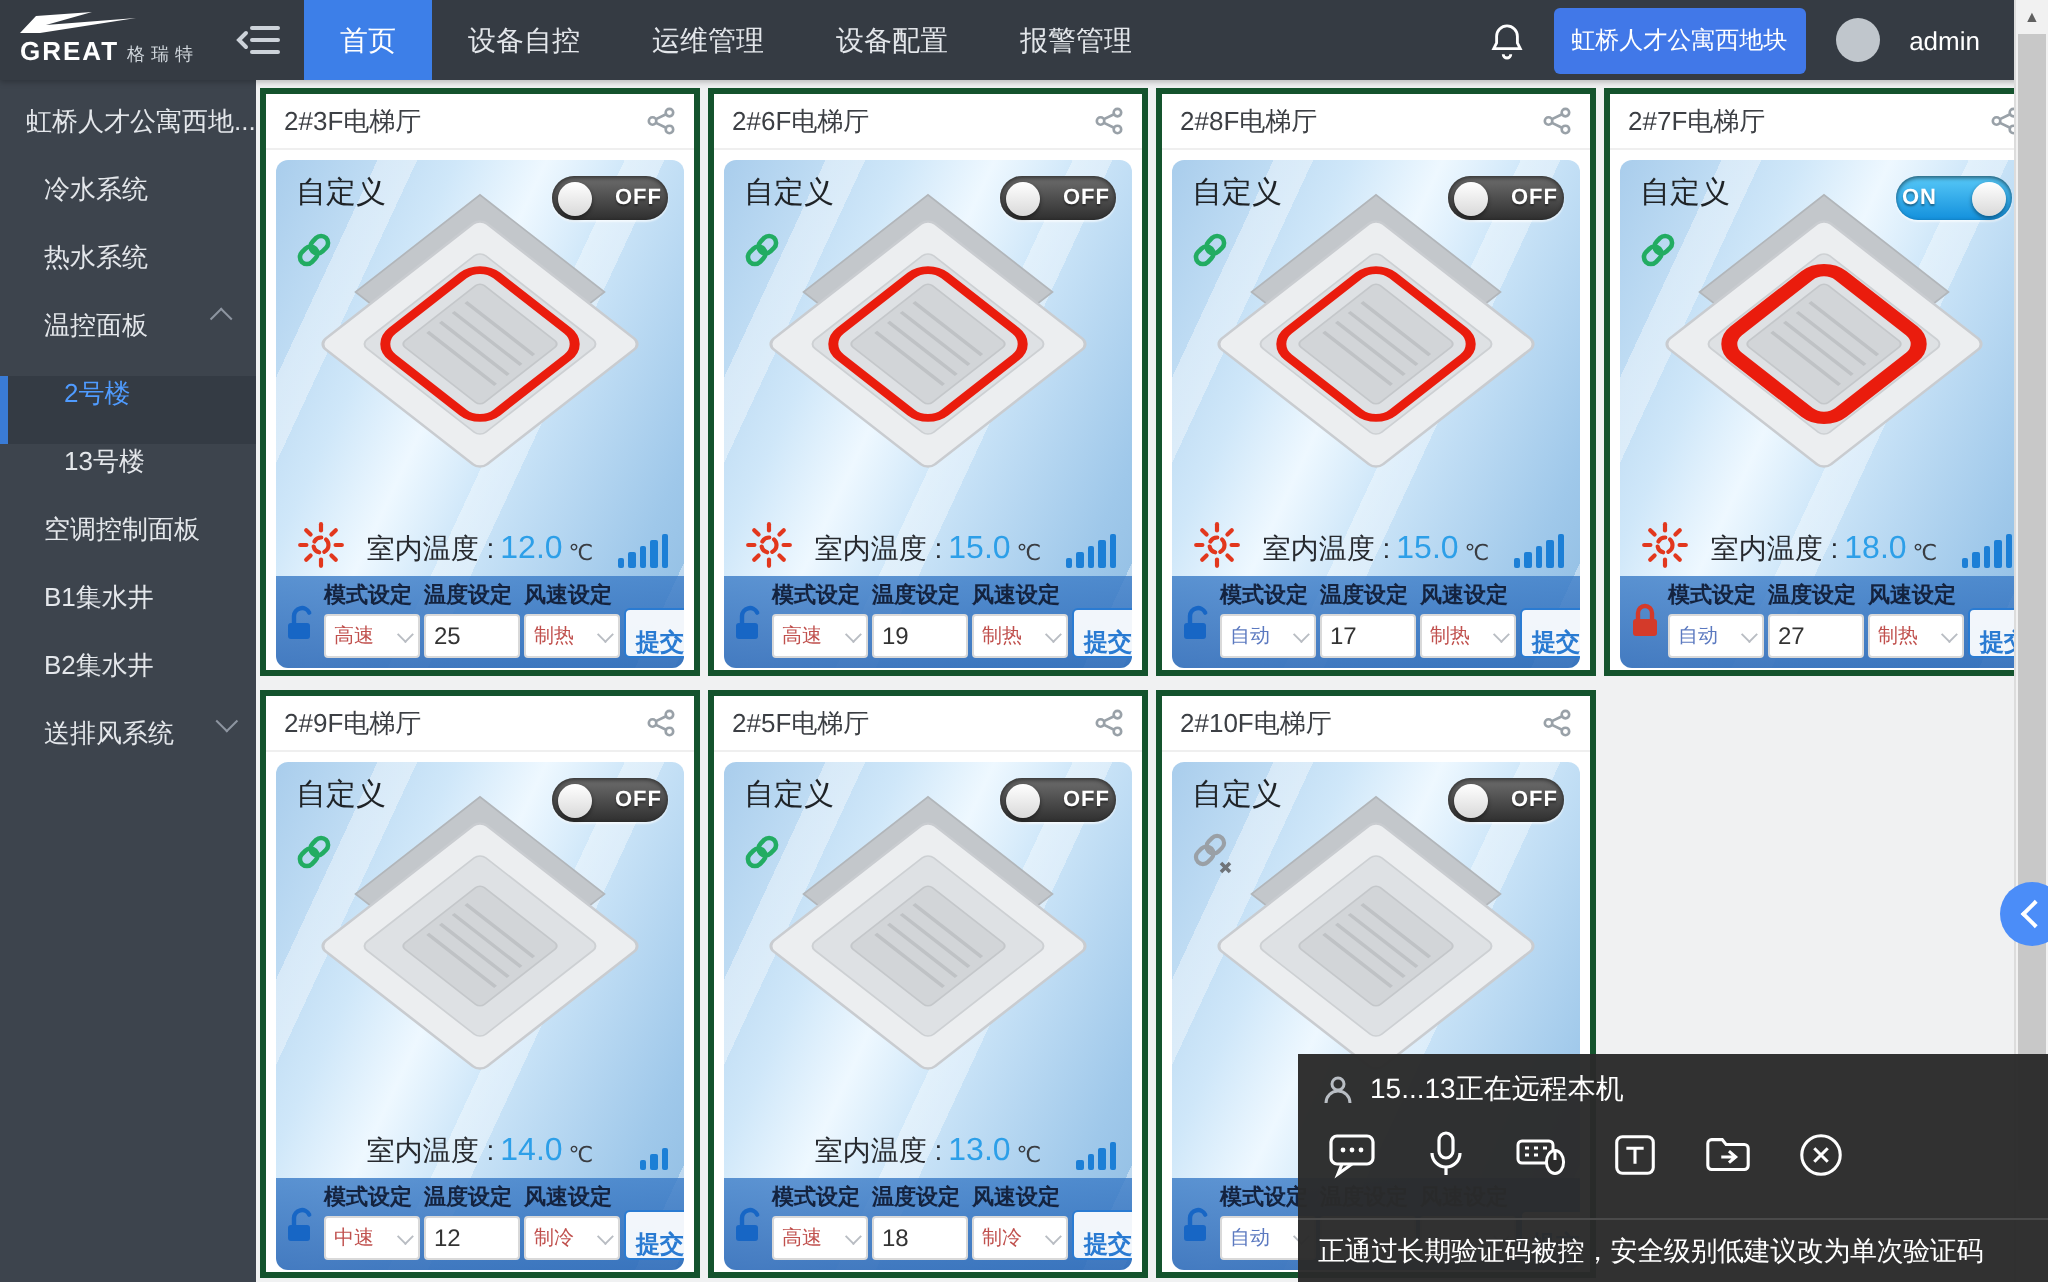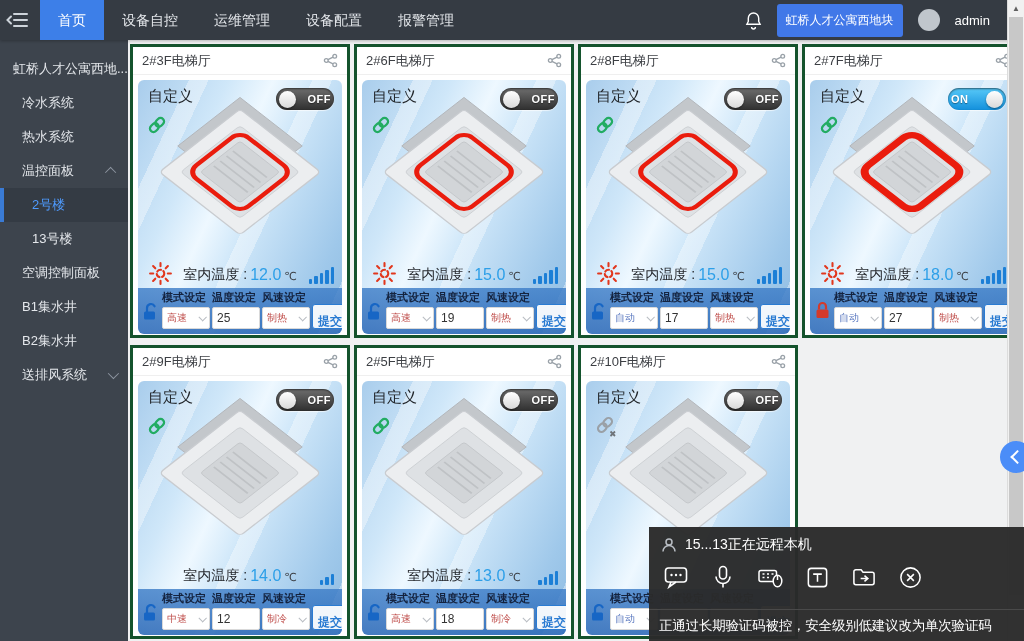--- a/index.html
+++ b/index.html
@@ -17,21 +17,21 @@
   .fold{margin:0 12px 0 6px;display:flex;align-items:center;cursor:pointer;}
   .tabs{display:flex;height:40px;}
   .tab{padding:0 18px;line-height:40px;color:#e3e6ea;font-size:14px;cursor:pointer;white-space:nowrap;}
   .tab.active{background:#3d7fe8;color:#fff;}
   .nav-right{margin-left:auto;display:flex;align-items:center;gap:15px;padding-right:34px;}
   .badge{background:#4178e8;color:#fff;font-size:12px;padding:8px 9px;border-radius:3px;white-space:nowrap;}
   .avatar{width:22px;height:22px;border-radius:50%;background:#c0c6cc;display:inline-block;}
   .username{color:#fff;font-size:13px;}
   
   .sidebar{position:absolute;top:40px;left:0;bottom:0;width:128px;background:#3d444d;z-index:20;padding-top:12px;box-sizing:border-box;}
-  .side-item{height:34px;color:#e4e7eb;font-size:13px;position:relative;cursor:pointer;display:flex;align-items:center;white-space:nowrap;}
+  .side-item{height:34px;color:#e4e7eb;font-size:13px;position:relative;cursor:pointer;display:flex;white-space:nowrap;}
   .side-item.lvl0{padding-left:13px;}
   .side-item.lvl1{padding-left:22px;}
   .side-item.lvl2{padding-left:32px;}
   .side-item.active{background:#343b44;color:#4f9bff;}
   .side-item.active::before{content:'';position:absolute;left:0;top:0;bottom:0;width:4px;background:#3a7bd5;}
   .side-chev{width:7px;height:7px;border-left:1.6px solid #8d95a0;border-top:1.6px solid #8d95a0;
              display:inline-block;margin-left:auto;margin-right:12px;}
   .side-chev.up{transform:rotate(45deg) translateY(2px);}
   .side-chev.down{transform:rotate(225deg) translateY(2px);}
   
@@ -112,20 +112,29 @@
   .ro-expand{position:absolute;right:0;top:0;width:36px;height:82px;border-left:1px solid #4a4a4a;display:flex;
              align-items:center;justify-content:center;font-size:20px;color:#e8e8e8;cursor:pointer;}
   .ro-warning{position:absolute;left:0;right:0;bottom:0;height:31px;border-top:1px solid #4a4a4a;display:flex;
               align-items:center;padding:0 8px 0 10px;font-size:13.5px;white-space:nowrap;letter-spacing:-.2px;}
   .ro-warning .chev2{margin-left:auto;font-size:17px;color:#e8e8e8;cursor:pointer;}
 </style>
 </head>
 <body>
 
 <div class="navbar">
+  <div class="logo">
+    <svg width="58" height="11" viewBox="0 0 58 11">
+      <polygon points="0,10.5 8,2 36,0 13,6.5 58,3 10,10.5" fill="#ffffff"></polygon>
+    </svg>
+    <div class="logo-text">
+      <span class="logo-en">GREAT</span>
+      <span class="logo-cn">格瑞特</span>
+    </div>
+  </div>
   <span class="fold">
     <svg width="22" height="18" viewBox="0 0 22 18" fill="none" stroke="#cdd3da" stroke-width="2" stroke-linecap="round">
       <line x1="8" y1="3" x2="21" y2="3"></line>
         <line x1="8" y1="9" x2="21" y2="9"></line>
         <line x1="8" y1="15" x2="21" y2="15"></line>
       <path d="M5 5.5 L1.5 9 L5 12.5"></path>
     </svg>
   </span>
   <div class="tabs">
       <div class="tab active">首页</div>

